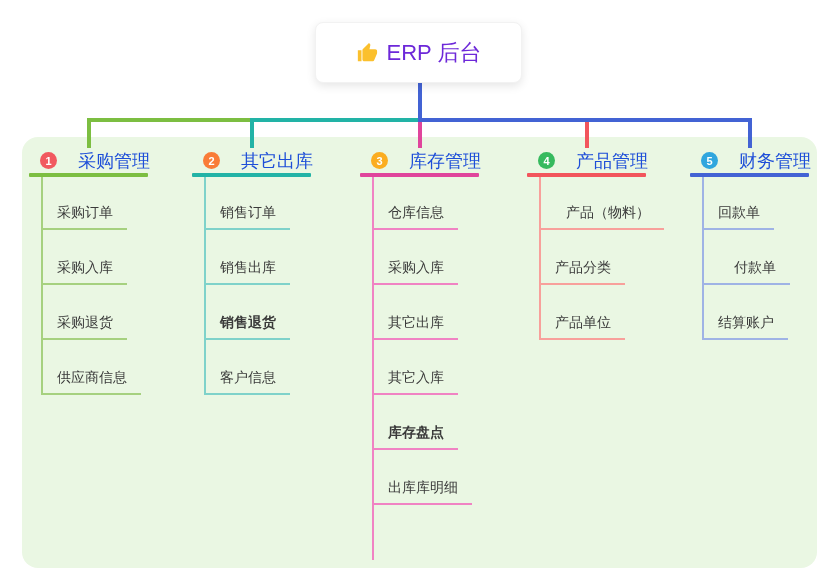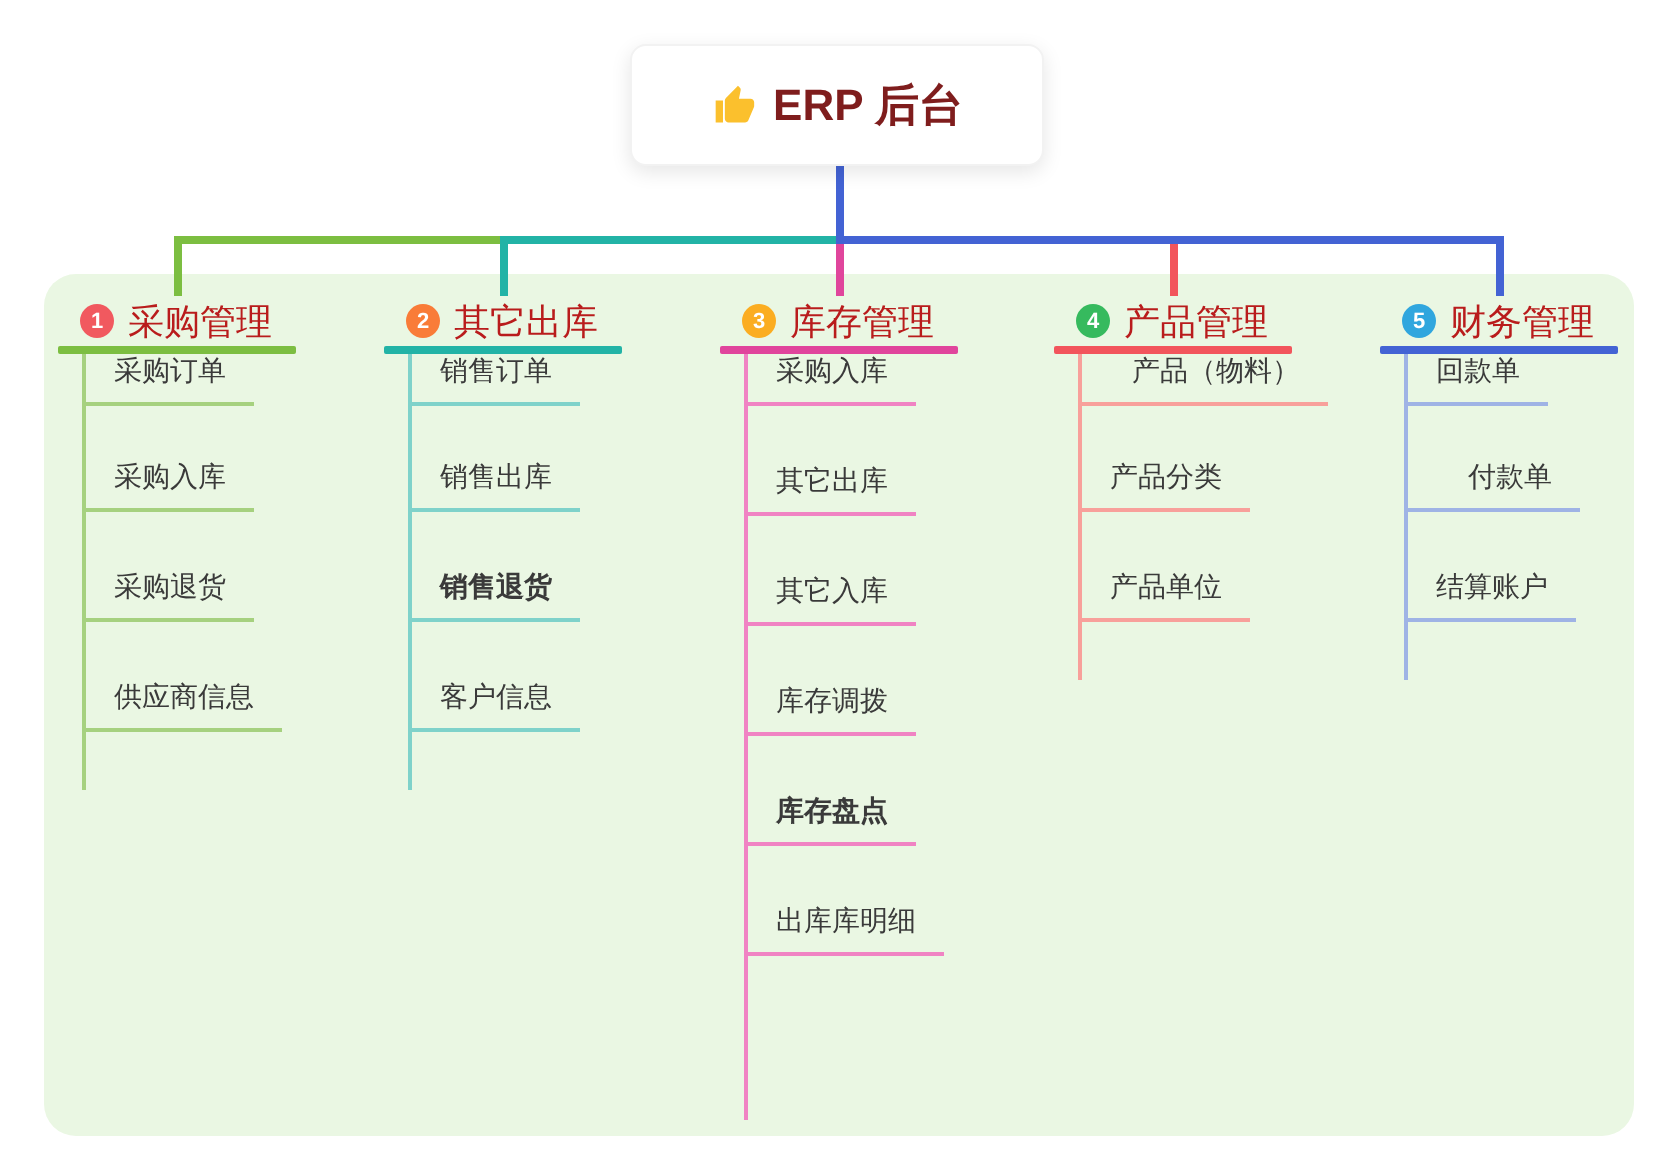--- a/index.html
+++ b/index.html
@@ -19,45 +19,45 @@
   .root-node{
     position:absolute;
     left:315px;top:22px;
     width:207px;height:61px;
     background:#ffffff;
     border:1px solid #f2f2f2;
     border-radius:8px;
     box-shadow:0 3px 10px rgba(0,0,0,0.10);
     display:flex;align-items:center;justify-content:center;
     gap:9px;
-    font-size:22px;color:#7f1d1d;font-weight:700;
+    font-size:22px;color:#6d28d9;font-weight:400;
     box-sizing:border-box;
     z-index:3;
   }
   .root-node .icon{display:flex;align-items:center;}
   .line{position:absolute;}
   .column{position:absolute;width:150px;}
   .branch-header{
     display:flex;align-items:center;
     height:25px;
     padding-left:11px;
     gap:7px;
     cursor:default;
   }
   .badge{
     width:17px;height:17px;border-radius:50%;
     color:#ffffff;font-size:11px;font-weight:bold;
     display:flex;align-items:center;justify-content:center;
     flex:0 0 auto;
   }
-  .branch-title{font-size:18px;color:#b91c1c;font-weight:500;white-space:nowrap;}
+  .branch-title{font-size:18px;color:#1d4ed8;font-weight:500;white-space:nowrap;margin-left:14px;}
   .branch-underline{width:119px;height:4px;border-radius:1px;}
   .items{position:relative;}
   .spine{position:absolute;left:12px;top:0;width:2px;}
-  .item{display:flex;align-items:flex-start;height:55px;}
+  .item{display:flex;align-items:flex-end;height:55px;}
   .item.first{height:53px;}
   .item-inner{
     width:fit-content;
     margin-left:12px;
     padding:0 14px 6px 16px;
     font-size:14px;color:#3a3a3a;
     white-space:nowrap;
     border-bottom-width:2px;border-bottom-style:solid;
   }
 </style>
@@ -134,31 +134,31 @@
         </div>
       </div>
       <div class="column" style="left: 360px; top: 148px;">
         <div class="branch-header">
           <span class="badge" style="background: rgb(251, 173, 33);">3</span>
           <span class="branch-title">库存管理</span>
         </div>
         <div class="branch-underline" style="background: rgb(224, 69, 156);"></div>
         <div class="items">
           <div class="spine" style="background: rgb(240, 131, 195); height: 383px;"></div>
+          <div class="item first">
+            <div class="item-inner" style="border-bottom-color: rgb(240, 131, 195);">仓库信息</div>
+          </div>
           <div class="item">
             <div class="item-inner" style="border-bottom-color: rgb(240, 131, 195);">采购入库</div>
           </div>
           <div class="item">
             <div class="item-inner" style="border-bottom-color: rgb(240, 131, 195);">其它出库</div>
           </div>
           <div class="item">
             <div class="item-inner" style="border-bottom-color: rgb(240, 131, 195);">其它入库</div>
-          </div>
-          <div class="item">
-            <div class="item-inner" style="border-bottom-color: rgb(240, 131, 195);">库存调拨</div>
           </div>
           <div class="item">
             <div class="item-inner" style="border-bottom-color: rgb(240, 131, 195); font-weight: bold;">库存盘点</div>
           </div>
           <div class="item">
             <div class="item-inner" style="border-bottom-color: rgb(240, 131, 195);">出库库明细</div>
           </div>
         </div>
       </div>
       <div class="column" style="left: 527px; top: 148px;">

